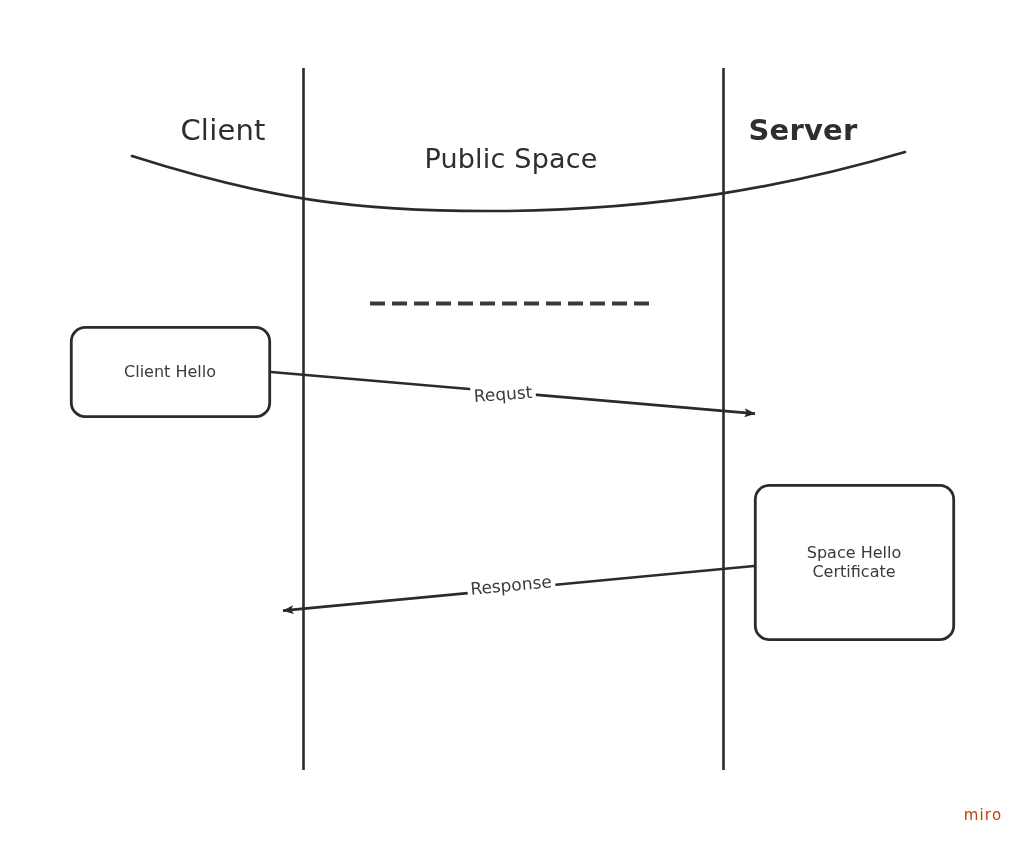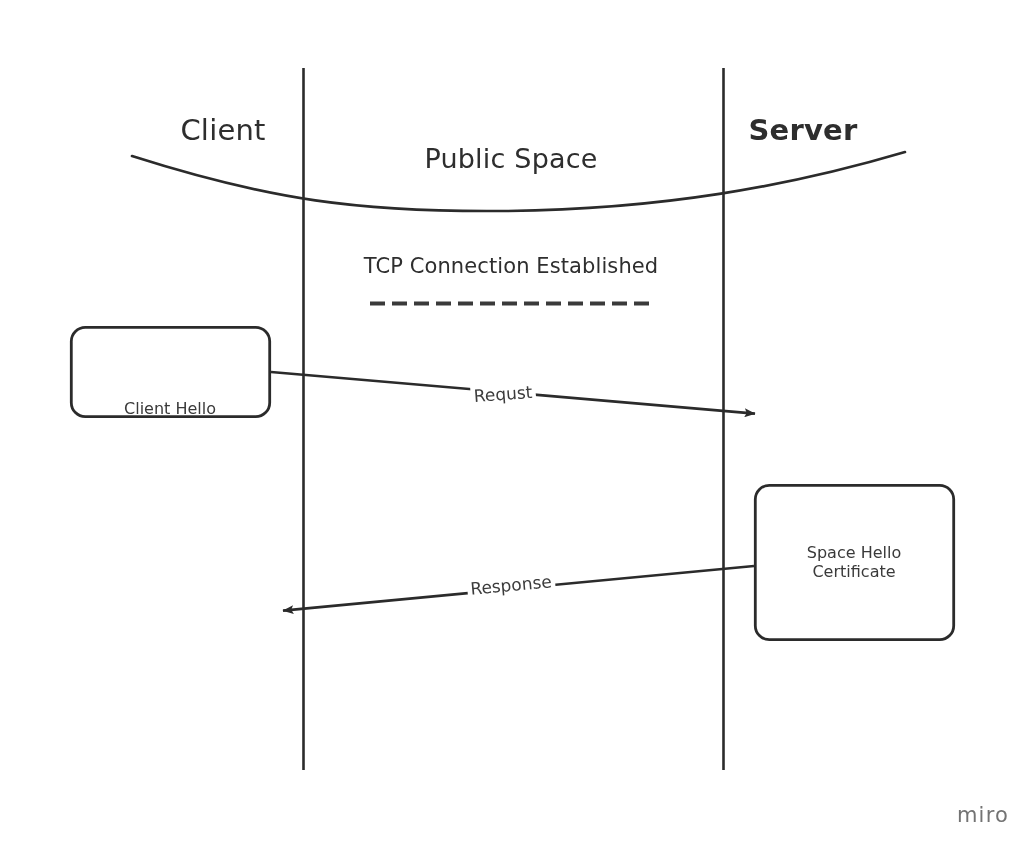--- a/index.html
+++ b/index.html
@@ -70,23 +70,23 @@
     padding: 0 3px;
   }
   #requst-label {
     transform: translate(-50%, -50%) rotate(-4.2deg);
   }
   #response-label {
     transform: translate(-50%, -50%) rotate(-5.2deg);
   }
   .watermark {
     position: absolute;
-    font-size: 21px;
+    font-size: 15px;
     letter-spacing: 1.2px;
-    color: #737373;
+    color: #c2410c;
     font-weight: 400;
     transform: translate(-50%, -50%);
   }
 </style>
 </head>
 <body>
 
 <div id="canvas">
 
   <svg id="diagram-svg" viewBox="0 0 1024 844" xmlns="http://www.w3.org/2000/svg">
@@ -115,23 +115,22 @@
 
     <line id="arrow-response" x1="754" y1="566" x2="283" y2="610.6" stroke="#2b2b2b" stroke-width="2.6" stroke-linecap="butt" marker-end="url(#arrowhead-left)"></line>
   </svg>
 
   <div class="txt lane-title" style="left:223px; top:130px;">Client</div>
 
   <div class="txt lane-title" style="left:803px; top:130px;font-weight:bold;">Server</div>
 
   <div class="txt space-title" style="left:511px; top:159px;">Public Space</div>
 
-  <div class="txt tcp-label" style="left:511px; top:266px;">TCP Connection Established</div>
 
-  <div class="txt box-label" style="left:170px; top:372px;margin-top:37px;">Client Hello</div>
+  <div class="txt box-label" style="left:170px; top:372px;">Client Hello</div>
 
   <div class="txt box-label" style="left:854px; top:563px;">Space Hello
 Certificate</div>
 
   <div class="txt edge-label" id="requst-label" style="left:503px; top:394px;">Requst</div>
 
   <div class="txt edge-label" id="response-label" style="left:511px; top:585px;">Response</div>
 
   <div class="watermark" style="left:983px; top:815px;">miro</div>
 

